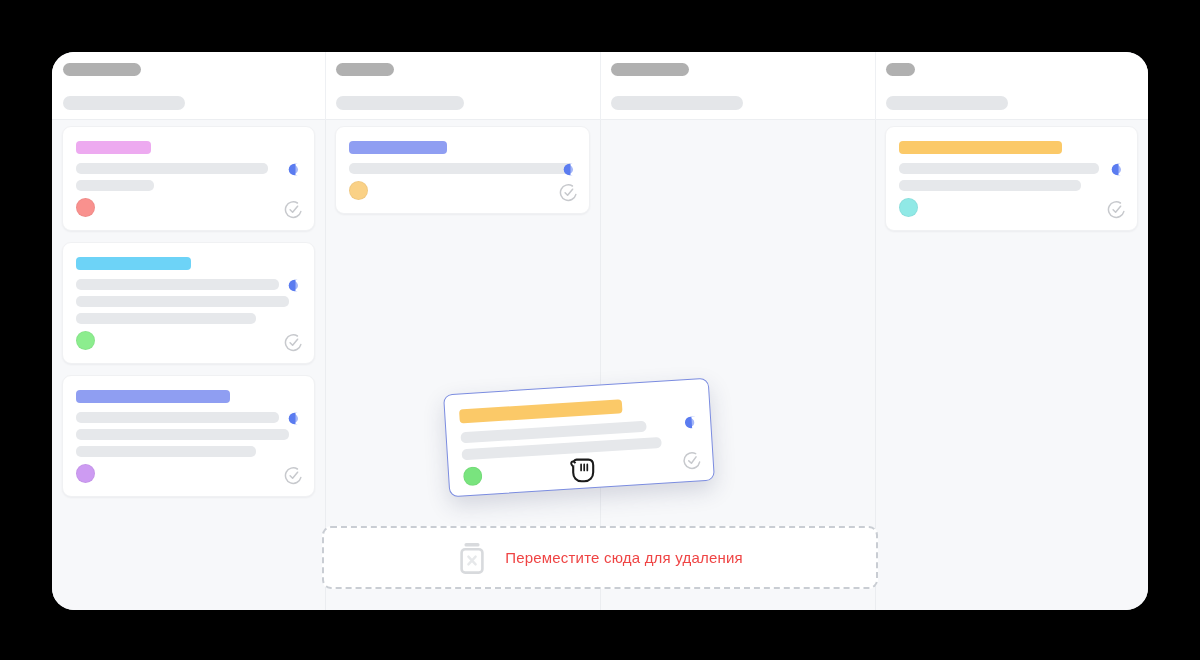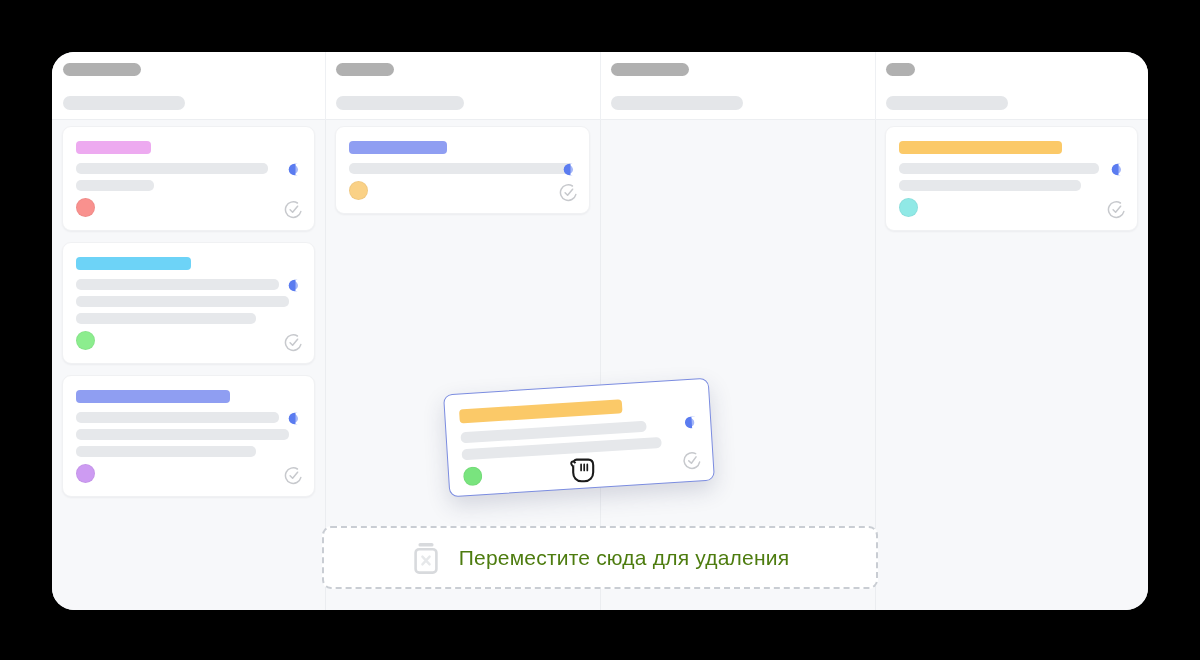--- a/index.html
+++ b/index.html
@@ -166,22 +166,22 @@
     background: #ffffff;
     border: 2px dashed #c9cdd3;
     border-radius: 9px;
     display: flex;
     align-items: center;
     justify-content: center;
     gap: 18px;
     z-index: 30;
   }
   .dropzone-label {
-    font-size: 21px;
-    color: #4d7c0f;
+    font-size: 15px;
+    color: #ef4444;
     letter-spacing: 0.2px;
     white-space: nowrap;
   }
 
   
   .cursor-hand {
     position: absolute;
     left: 568px;
     top: 452px;
     width: 30px;

